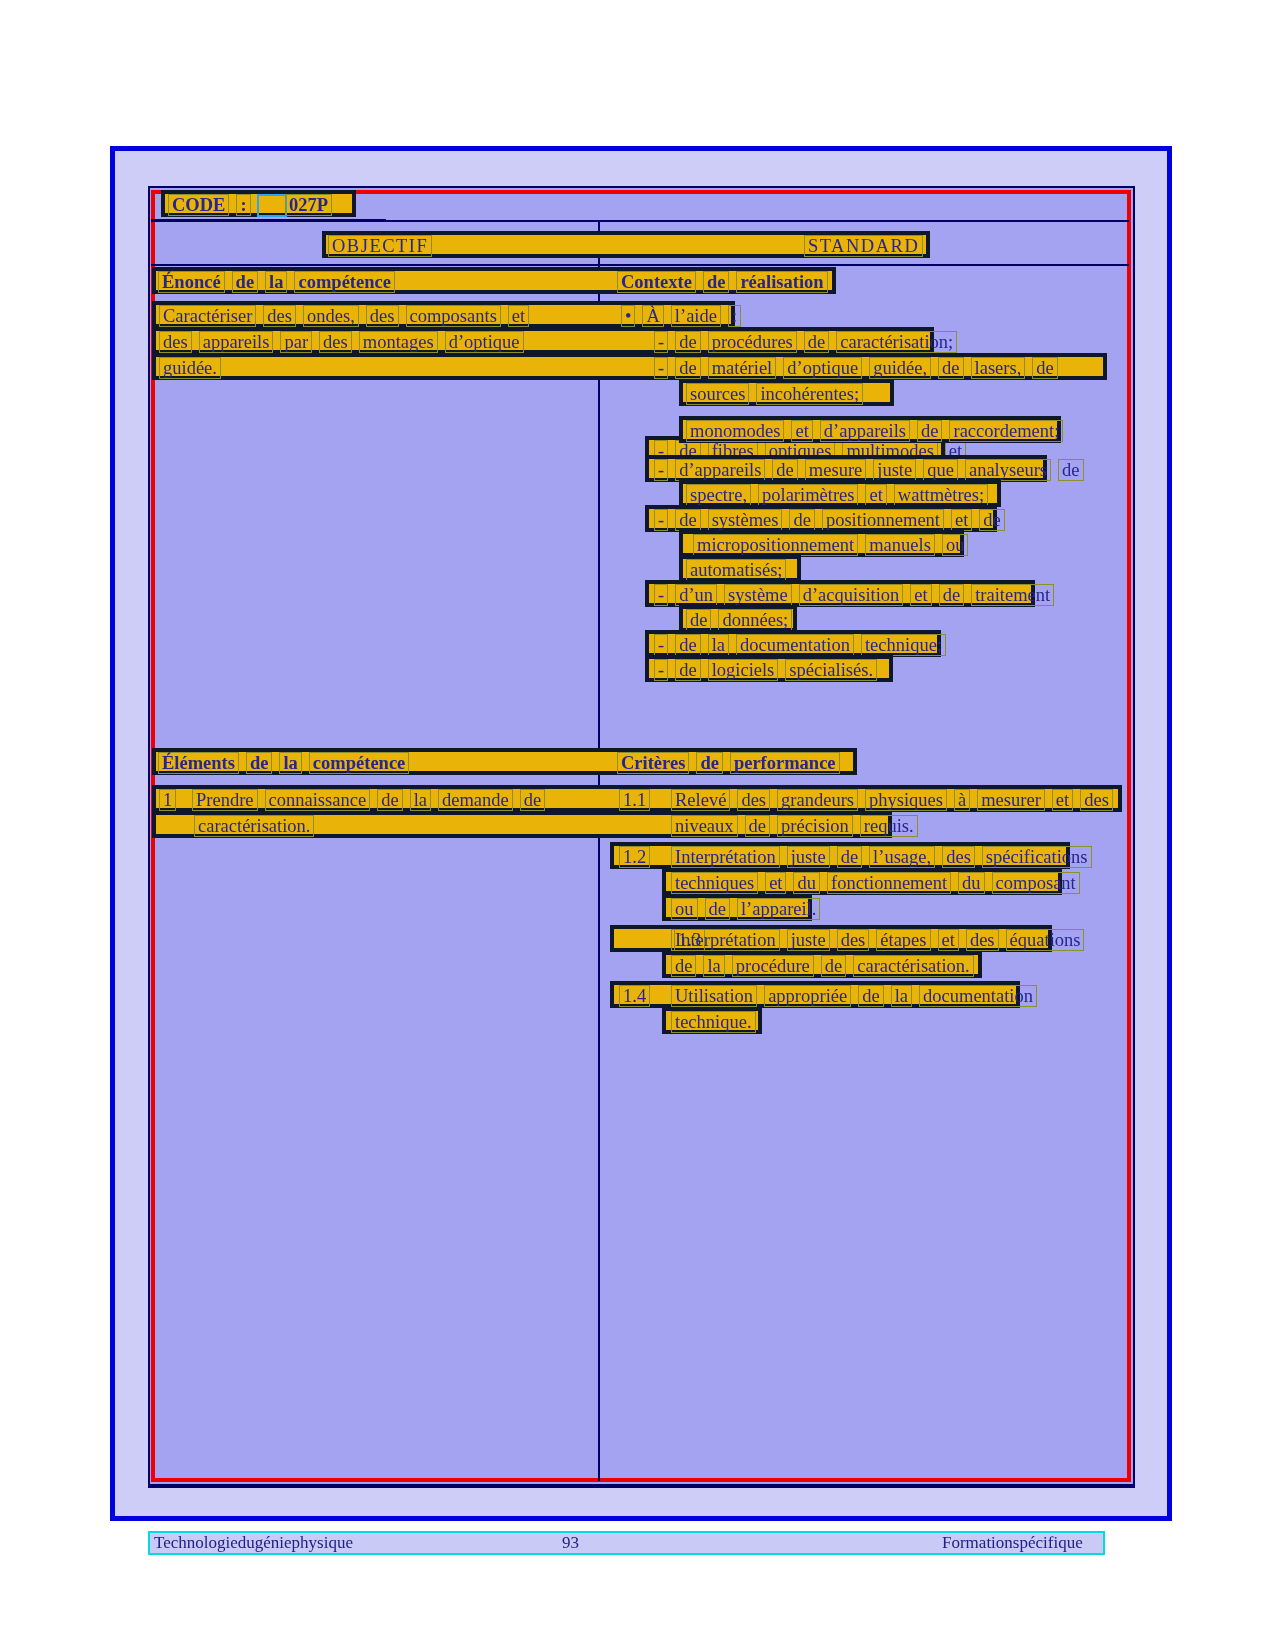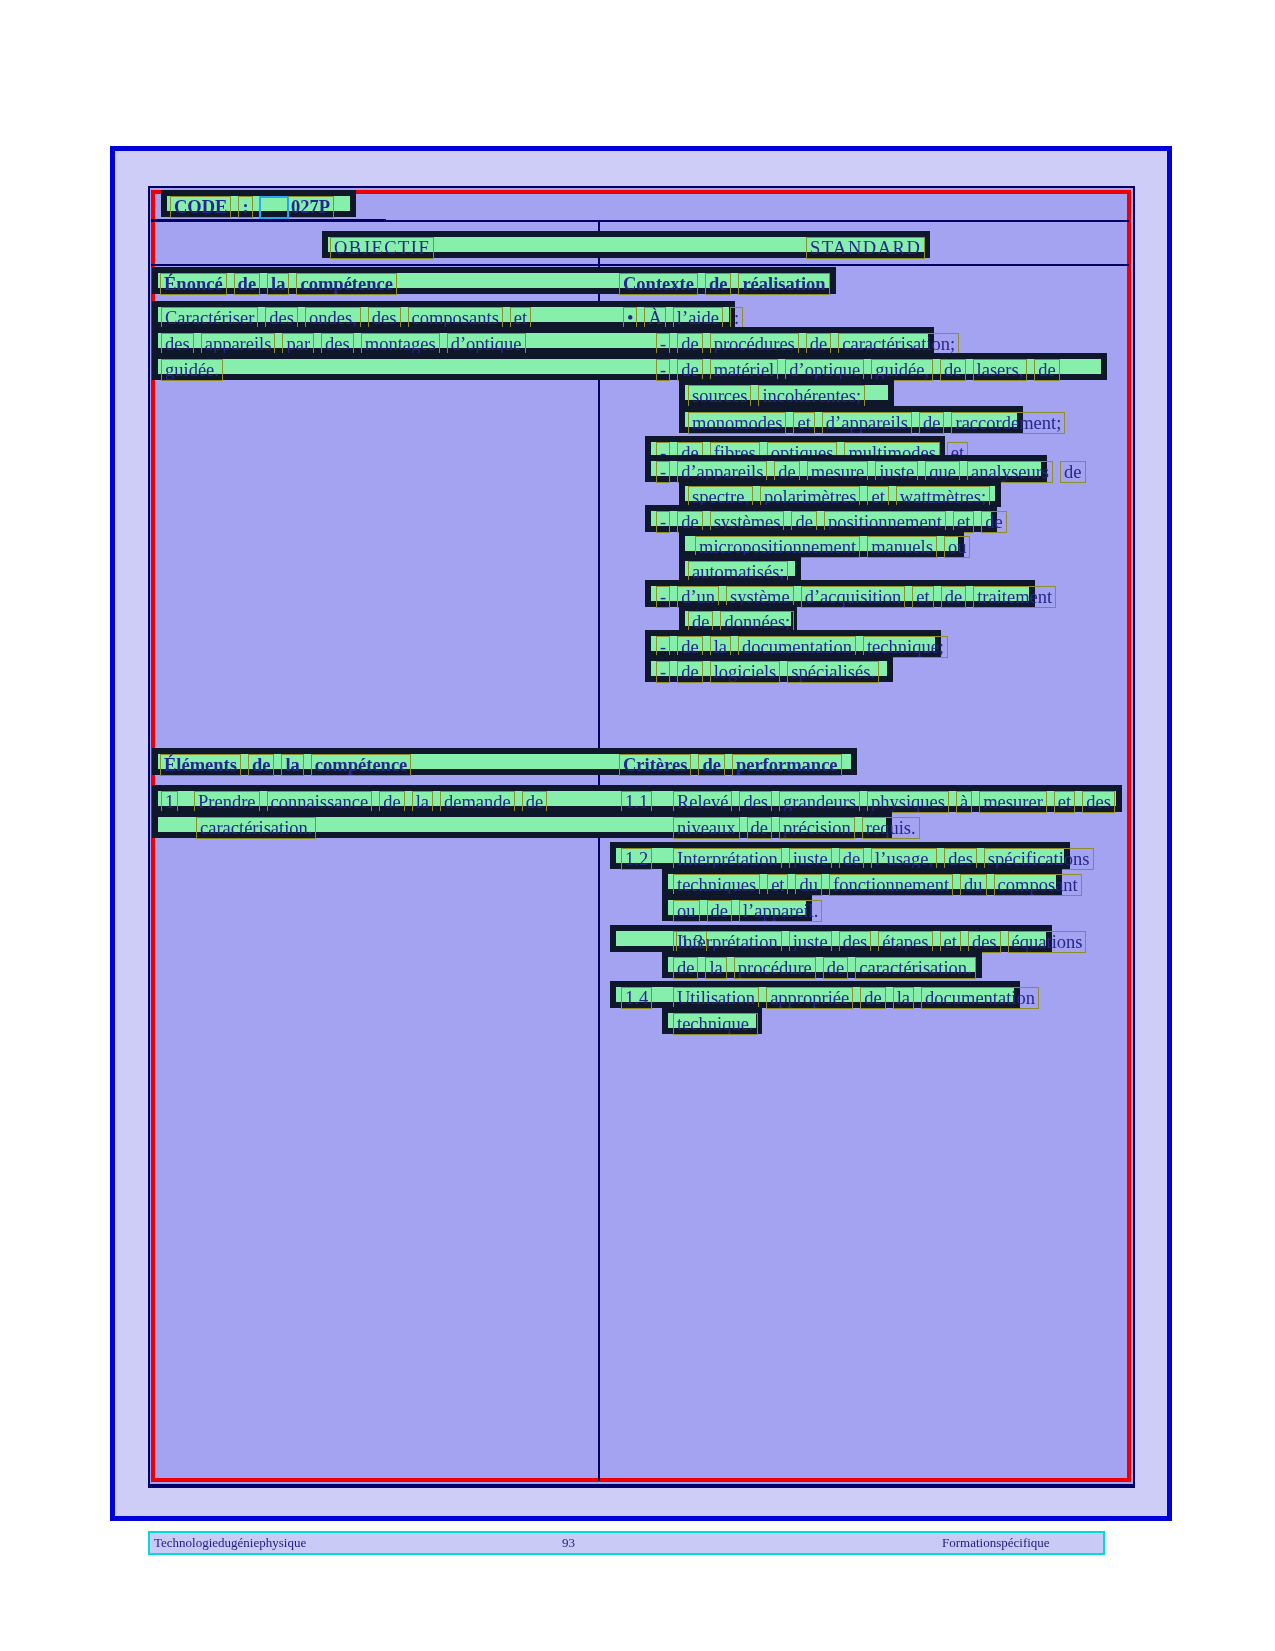--- a/index.html
+++ b/index.html
@@ -20,36 +20,36 @@
     position:absolute;left:151px;top:190px;width:980px;height:1292px;
     border:4px solid #ee0000;box-sizing:border-box;
   }
   .vline,.hline{position:absolute;background:#000066;}
   .col-divider{left:598px;top:221px;width:2px;height:1260px;}
   .code-underline-thick{left:151px;top:219px;width:235px;height:3px;}
   .code-underline-thin{left:386px;top:220px;width:743px;height:2px;}
   .header-underline{left:151px;top:264px;width:978px;height:2px;}
 
   .tline{
-    position:absolute;height:27px;background:#86efac;
-    border:6px solid #0f172a;box-sizing:border-box;
+    position:absolute;height:27px;background:#eab308;
+    border:4px solid #0f172a;box-sizing:border-box;
   }
   .tspan{position:absolute;top:0px;white-space:nowrap;}
   .w{
     display:inline-block;border:1px solid #8f8f2a;padding:0 3px;margin-right:7px;
     font-size:18.5px;line-height:20px;color:#26268e;vertical-align:top;
   }
   .w.b{font-weight:bold;}
   .w.caps{letter-spacing:1.5px;}
   .gap{
     display:inline-block;width:26px;height:19px;border:2px solid #2aa6f2;
     vertical-align:top;
   }
   .footer-line{background:#cacaf6;border:2px solid #00dcdc;height:24px;}
-  .footer-line .w{border:none;padding:0;margin:0;font-size:13px;line-height:20px;color:#202088;}
+  .footer-line .w{border:none;padding:0;margin:0;font-size:17px;line-height:20px;color:#202088;}
 </style>
 </head>
 <body>
 
 <div id="doc-root">
   <div class="page-frame"></div>
   <div class="table-outer"></div>
   <div class="table-red"></div>
   <div class="hline code-underline-thick"></div>
   <div class="hline code-underline-thin"></div>
@@ -79,21 +79,21 @@
     <div class="tline" style="left: 152px; top: 353px; width: 955px;">
       <span class="tspan" style="left: 3px;"><span class="w">guidée.</span></span>
       <span class="tspan" style="left: 498px;"><span class="w">-</span><span class="w">de</span><span class="w">matériel</span><span class="w">d’optique</span><span class="w">guidée,</span><span class="w">de</span><span class="w">lasers,</span><span class="w">de</span></span>
     </div>
     <div class="tline" style="left: 679px; top: 379px; width: 215px;">
       <span class="tspan" style="left: 3px;"><span class="w">sources</span><span class="w">incohérentes;</span></span>
     </div>
     <div class="tline" style="left: 645px; top: 404px; width: 300px; margin-top: 32px;">
       <span class="tspan" style="left: 5px;"><span class="w">-</span><span class="w">de</span><span class="w">fibres</span><span class="w">optiques</span><span class="w">multimodes</span><span class="w">et</span></span>
     </div>
-    <div class="tline" style="left: 679px; top: 406px; width: 344px;">
+    <div class="tline" style="left: 679px; top: 416px; width: 382px;">
       <span class="tspan" style="left: 3px;"><span class="w">monomodes</span><span class="w">et</span><span class="w">d’appareils</span><span class="w">de</span><span class="w">raccordement;</span></span>
     </div>
     <div class="tline" style="left: 645px; top: 455px; width: 402px;">
       <span class="tspan" style="left: 5px;"><span class="w">-</span><span class="w">d’appareils</span><span class="w">de</span><span class="w">mesure</span><span class="w">juste</span><span class="w">que</span><span class="w">analyseurs</span><span class="w">de</span></span>
     </div>
     <div class="tline" style="left: 679px; top: 480px; width: 322px;">
       <span class="tspan" style="left: 3px;"><span class="w">spectre,</span><span class="w">polarimètres</span><span class="w">et</span><span class="w">wattmètres;</span></span>
     </div>
     <div class="tline" style="left: 645px; top: 505px; width: 352px;">
       <span class="tspan" style="left: 5px;"><span class="w">-</span><span class="w">de</span><span class="w">systèmes</span><span class="w">de</span><span class="w">positionnement</span><span class="w">et</span><span class="w">de</span></span>

